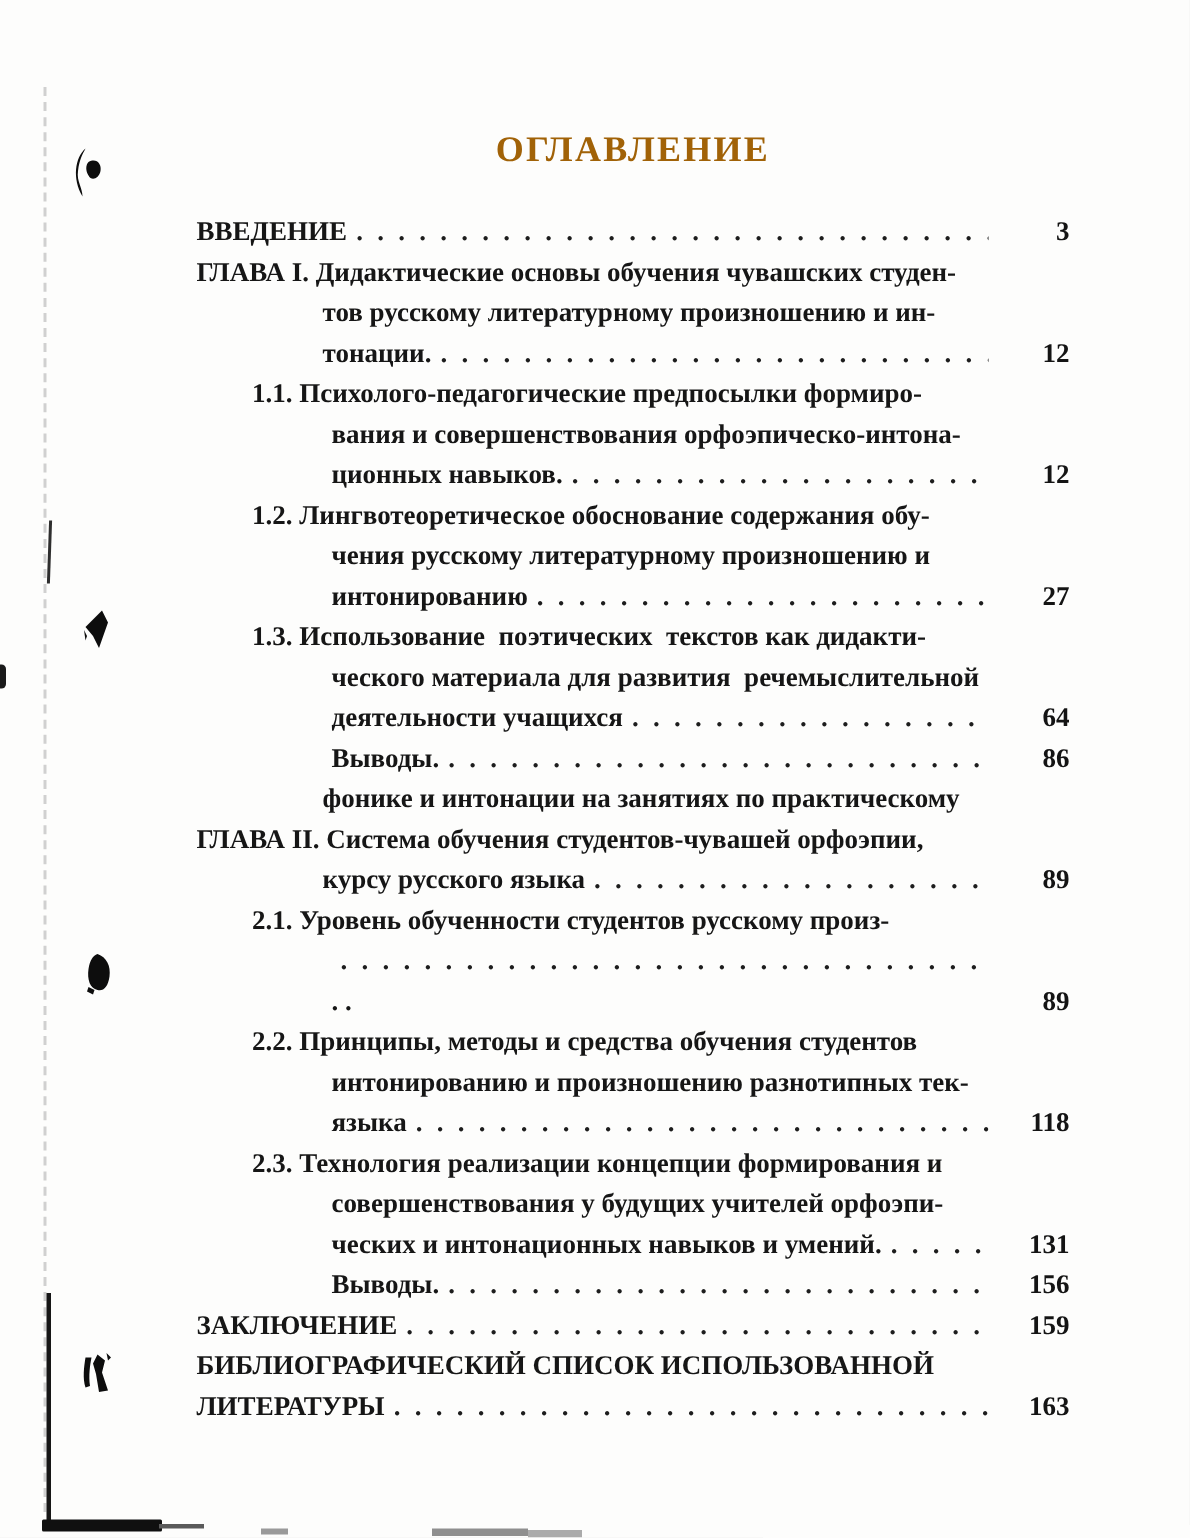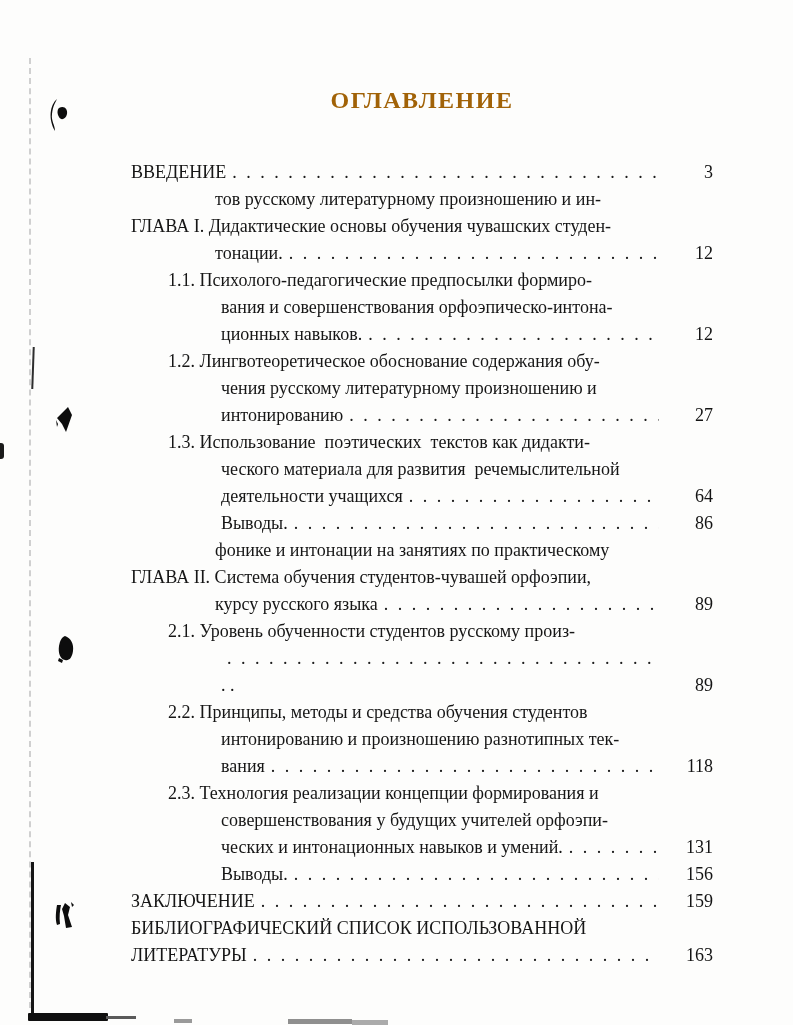--- a/index.html
+++ b/index.html
@@ -19,21 +19,21 @@
     position:absolute;
     left:131px;top:87px;width:582px;
     text-align:center;
     font-size:24px;font-weight:bold;
     letter-spacing:1.5px;
     color:#a16207;
   }
   .toc{
     position:absolute;
     left:131px;top:141px;width:582px;
-    font-size:18px;font-weight:normal;margin-top:18px;
+    font-size:18px;font-weight:bold;
   }
   .toc-line{
     display:flex;align-items:baseline;
     height:27px;line-height:27px;
     white-space:nowrap;
   }
   .toc-line .txt{flex:0 0 auto;white-space:pre;}
   .toc-line .leader{
     flex:1 1 0;min-width:0;overflow:hidden;
     white-space:nowrap;letter-spacing:2.5px;
@@ -75,30 +75,30 @@
 <div class="page">
 
   <div class="doc-title">ОГЛАВЛЕНИЕ</div>
 
   <div class="toc">
       <div class="toc-line ind-l0">
     <span class="txt">ВВЕДЕНИЕ</span>
     <span class="leader">. . . . . . . . . . . . . . . . . . . . . . . . . . . . . . . . . . . . . . . . . . . . . . . . </span>
     <span class="num">3</span>
   </div>
+      <div class="toc-line ind-l0">
+    <span class="txt">ГЛАВА I. Дидактические основы обучения чувашских студен-</span>
+    <span class="leader"></span>
+    <span class="num"></span>
+  </div>
       <div class="toc-line ind-cont">
     <span class="txt">тов русскому литературному произношению и ин-</span>
     <span class="leader"></span>
     <span class="num"></span>
   </div>
-      <div class="toc-line ind-l0">
-    <span class="txt">ГЛАВА I. Дидактические основы обучения чувашских студен-</span>
-    <span class="leader"></span>
-    <span class="num"></span>
-  </div>
       <div class="toc-line ind-cont">
     <span class="txt">тонации.</span>
     <span class="leader">. . . . . . . . . . . . . . . . . . . . . . . . . . . . . . . . . . . . . . . . . . . . . . . . </span>
     <span class="num">12</span>
   </div>
       <div class="toc-line ind-num">
     <span class="txt">1.1. Психолого-педагогические предпосылки формиро-</span>
     <span class="leader"></span>
     <span class="num"></span>
   </div>
@@ -180,21 +180,21 @@
     <span class="txt">2.2. Принципы, методы и средства обучения студентов</span>
     <span class="leader"></span>
     <span class="num"></span>
   </div>
       <div class="toc-line ind-cont2">
     <span class="txt">интонированию и произношению разнотипных тек-</span>
     <span class="leader"></span>
     <span class="num"></span>
   </div>
       <div class="toc-line ind-cont2">
-    <span class="txt">вания</span>
+    <span class="txt">языка</span>
     <span class="leader">. . . . . . . . . . . . . . . . . . . . . . . . . . . . . . . . . . . . . . . . . . . . . . . . </span>
     <span class="num">118</span>
   </div>
       <div class="toc-line ind-num">
     <span class="txt">2.3. Технология реализации концепции формирования и</span>
     <span class="leader"></span>
     <span class="num"></span>
   </div>
       <div class="toc-line ind-cont2">
     <span class="txt">совершенствования у будущих учителей орфоэпи-</span>

